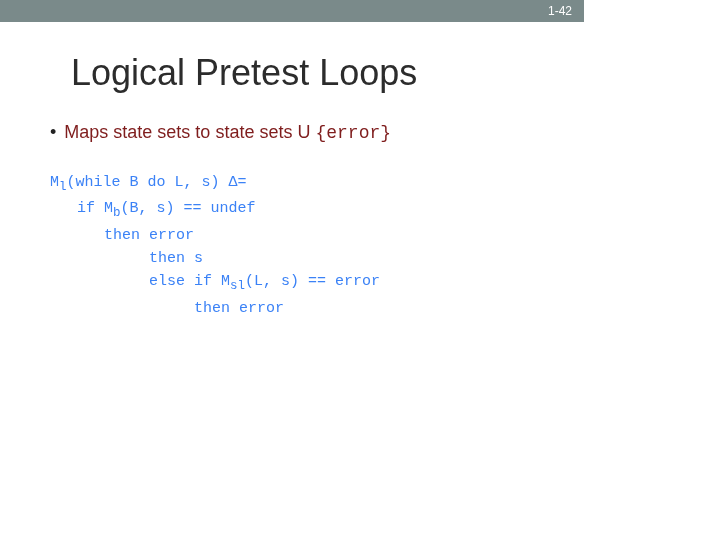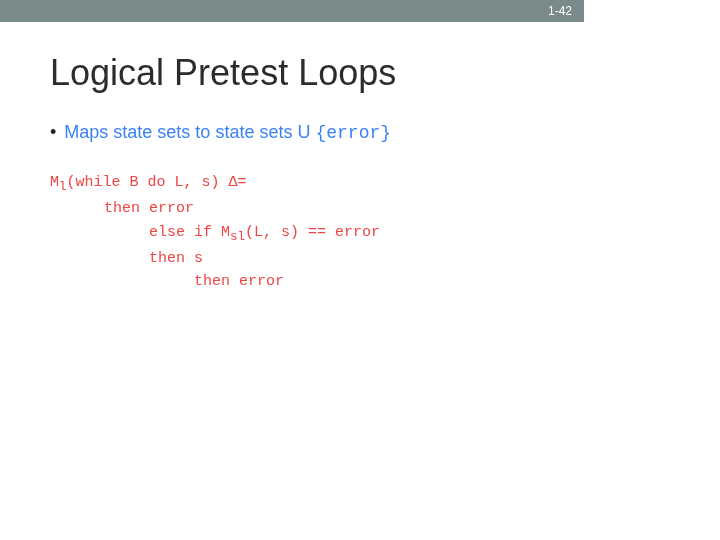--- a/index.html
+++ b/index.html
@@ -43,20 +43,21 @@
     .content-area {
       padding: 30px 50px 30px 50px;
     }
 
     .slide-title {
       font-size: 36px;
       font-weight: normal;
       color: #2c2c2c;
       margin-bottom: 28px;
       font-family: Arial, sans-serif;
+      margin-left: 21px;
     }
 
     .bullet-section {
       margin-bottom: 22px;
     }
 
     .bullet-item {
       font-size: 18px;
       color: #222222;
       font-family: Arial, sans-serif;
@@ -65,28 +66,28 @@
       gap: 8px;
     }
 
     .bullet-dot {
       font-size: 18px;
       color: #222222;
     }
 
     .bullet-text {
       font-size: 18px;
-      color: #3b82f6;
+      color: #7f1d1d;
     }
 
     .code-section {
       margin-top: 28px;
       font-family: 'Courier New', Courier, monospace;
       font-size: 15px;
-      color: #ef4444;
+      color: #3b82f6;
       line-height: 1.55;
     }
 
     .code-line {
       display: block;
       white-space: pre;
     }
 
     .inline-code {
       font-family: 'Courier New', Courier, monospace;
@@ -107,19 +108,20 @@
       <div class="bullet-item">
         <span class="bullet-dot">•</span>
         <span class="bullet-text">
           <span>Maps state sets to state sets U </span><span class="inline-code">{error}</span>
         </span>
       </div>
     </div>
 
     <div class="code-section">
       <span class="code-line">M<sub>l</sub>(while B do L, s) Δ=</span>
+      <span class="code-line">   if M<sub>b</sub>(B, s) == undef</span>
       <span class="code-line">      then error</span>
+      <span class="code-line">           then s</span>
       <span class="code-line">           else if M<sub>sl</sub>(L, s) == error</span>
-      <span class="code-line">           then s</span>
       <span class="code-line">                then error</span>
     </div>
   </div>
 </div>
 
 </body></html>

